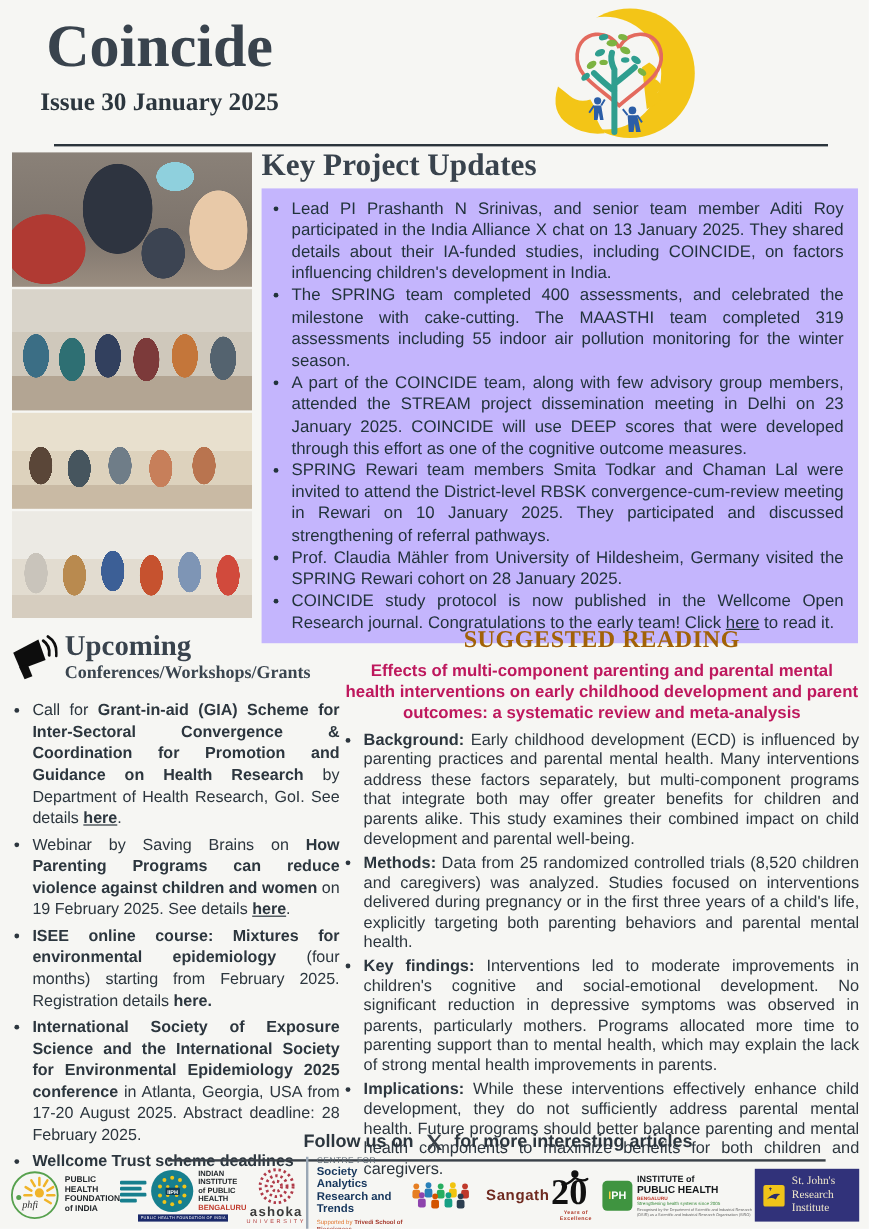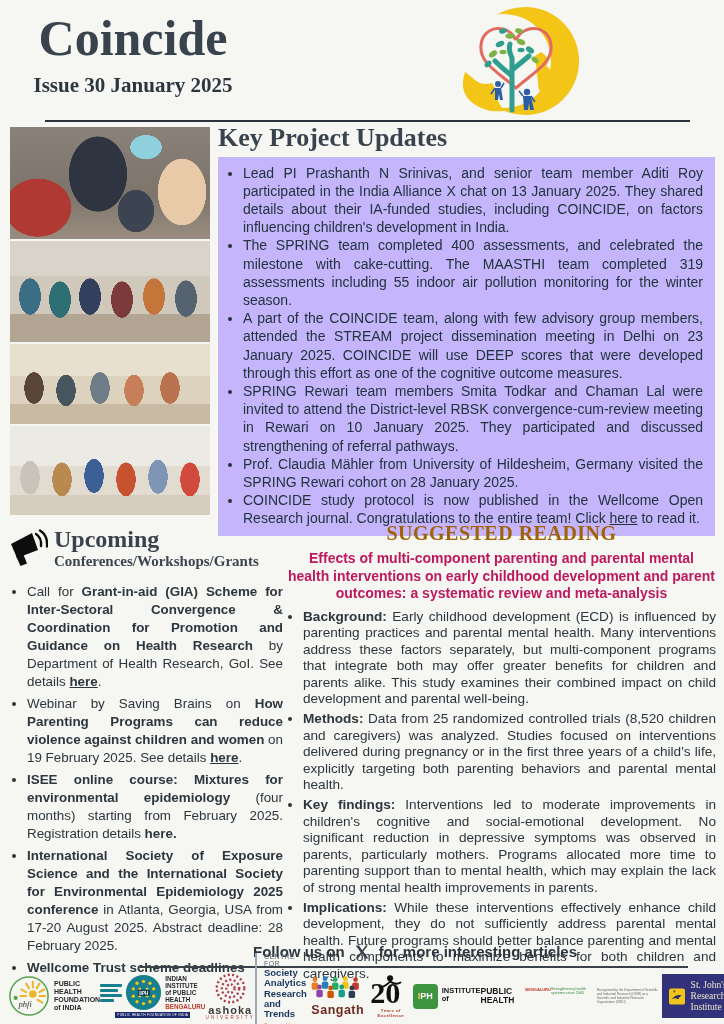--- a/index.html
+++ b/index.html
@@ -95,28 +95,28 @@
   .iiph-bar{background:#1b2a6b;color:#fff;font-size:3.2px;text-align:center;padding:1px 2px;letter-spacing:.3px;}
   .ashoka{flex-direction:column;gap:0;text-align:center;}
   .ashoka-name{font-size:11px;font-weight:700;color:#3b3b3b;letter-spacing:1px;line-height:10px;}
   .ashoka-univ{font-size:4.6px;color:#b23a3a;letter-spacing:2.2px;}
   .chart{border-left:2px solid #9aa7b5;padding-left:7px;flex-direction:column;align-items:flex-start;gap:1px;}
   .chart-centre{font-size:7px;color:#5b6770;letter-spacing:.4px;}
   .chart-main{font-size:9.5px;font-weight:700;color:#16365c;line-height:10px;}
   .chart-support{font-size:5px;margin-top:2px;}
   .chart-support .sp{color:#e0762e;}
   .chart-support .tn{color:#a63c2e;font-weight:700;}
-  .sangath{flex-direction:column;gap:4px;}
+  .sangath{flex-direction:row;gap:4px;}
   .sangath-name{font-size:12.5px;font-weight:700;color:#6f2a20;letter-spacing:.5px;}
   .l20{flex-direction:column;gap:0;text-align:center;}
   .l20-cap{font-size:4.4px;color:#b03a2a;font-weight:700;letter-spacing:.4px;}
   .iph{gap:4px;}
   .iph-badge{width:25px;height:25px;background:#3f9440;border-radius:4px;color:#fff;font-weight:700;font-size:9px;display:flex;align-items:center;justify-content:center;flex:none;}
   .iph-badge .y{color:#f4d03f;}
-  .iph-text{display:flex;}
+  .iph-text{display:flex;flex-direction:column;}
   .iph-l1{font-size:7.5px;font-weight:700;color:#14181b;line-height:8px;}
   .iph-l2{font-size:8.5px;font-weight:700;color:#14181b;line-height:9px;}
   .iph-beng{font-size:4px;color:#c0392b;font-weight:700;}
   .iph-tag{font-size:3.8px;color:#3a8a3d;}
   .iph-fine{font-size:3.2px;color:#666;width:98px;line-height:4px;margin-top:1px;}
   .stjohns{background:#31327a;padding:5px 7px;gap:6px;height:34px;}
   .sj-text{font-family:"Liberation Serif",serif;font-size:9.5px;color:#efe6cb;line-height:11px;}
 </style>
 </head>
 <body>
@@ -171,21 +171,21 @@
 
   <div class="key-updates">
     <h2 class="ku-title">Key Project Updates</h2>
     <div class="ku-box">
       <ul>
           <li><span>Lead PI Prashanth N Srinivas, and senior team member Aditi Roy participated in the India Alliance X chat on 13 January 2025. They shared details about their IA-funded studies, including COINCIDE, on factors influencing children's development in India.</span></li>
           <li><span>The SPRING team completed 400 assessments, and celebrated the milestone with cake-cutting. The MAASTHI team completed 319 assessments including 55 indoor air pollution monitoring for the winter season.</span></li>
           <li><span>A part of the COINCIDE team, along with few advisory group members, attended the STREAM project dissemination meeting in Delhi on 23 January 2025. COINCIDE will use DEEP scores that were developed through this effort as one of the cognitive outcome measures.</span></li>
           <li><span>SPRING Rewari team members Smita Todkar and Chaman Lal were invited to attend the District-level RBSK convergence-cum-review meeting in Rewari on 10 January 2025. They participated and discussed strengthening of referral pathways.</span></li>
           <li><span>Prof. Claudia Mähler from University of Hildesheim, Germany visited the SPRING Rewari cohort on 28 January 2025.</span></li>
-          <li><span>COINCIDE study protocol is now published in the Wellcome Open Research journal. Congratulations to the entire team! Click </span><span class="u">here</span><span> to read it.</span></li>
+          <li><span>COINCIDE study protocol is now published in the Wellcome Open Research journal. Congratulations to the early team! Click </span><span class="u">here</span><span> to read it.</span></li>
         </ul>
     </div>
   </div>
 
   <div class="upcoming">
     <div class="up-head">
       <svg class="megaphone" viewBox="0 0 40 40" width="40" height="40">
         <path d="M3 16 L24 5 L30 22 L9 30 Z" fill="#0d0d0d"></path>
         <path d="M8 28 l7 -2.5 4 10 -6.5 2.5 z" fill="#0d0d0d"></path>
         <path d="M28 6 q6 4 5 12" stroke="#0d0d0d" stroke-width="2.4" fill="none" stroke-linecap="round"></path>

